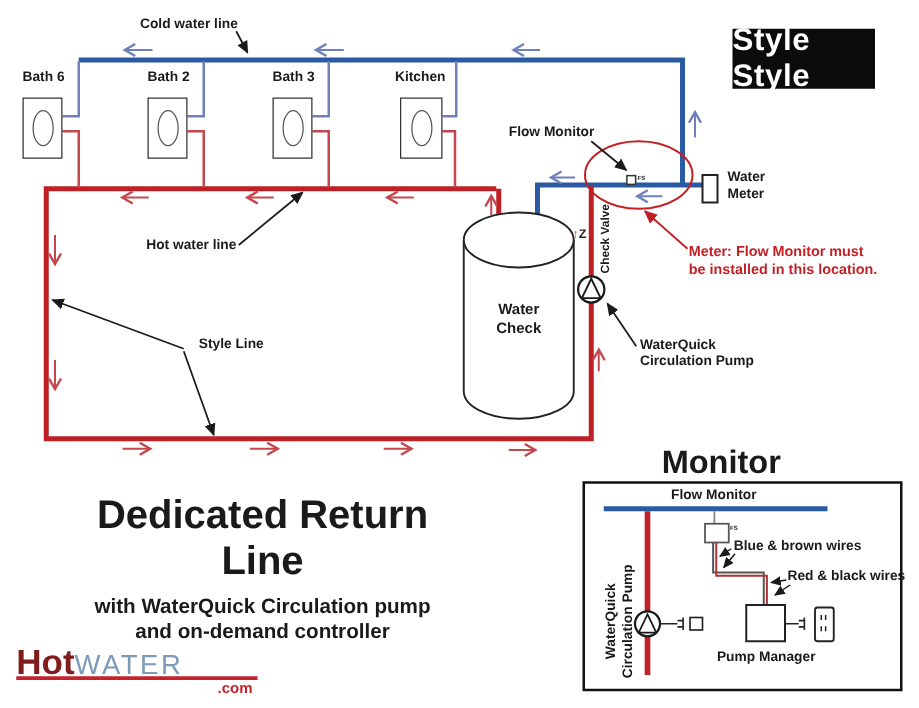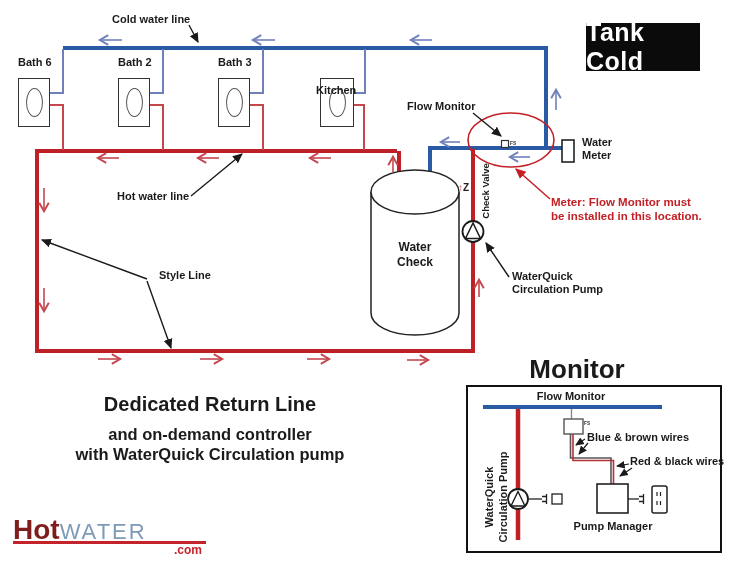--- a/index.html
+++ b/index.html
@@ -14,21 +14,21 @@
          z-index:3;display:flex;align-items:center;justify-content:center;font-size:25px;font-weight:600;letter-spacing:.5px;}
   .note{position:absolute;left:551px;top:195px;z-index:3;color:#c32026;font-weight:700;font-size:11.5px;line-height:1.22;white-space:nowrap;}
   .two-line{line-height:1.18;}
   .rot{position:absolute;z-index:3;transform:translate(-50%,-50%) rotate(-90deg);font-weight:700;white-space:nowrap;}
   .heater-lbl{position:absolute;left:385px;top:240px;width:60px;text-align:center;z-index:3;
               font-weight:700;font-size:12px;line-height:1.25;}
   .wiring-box{position:absolute;left:466px;top:385px;width:252px;height:164px;border:2px solid #111;z-index:1;background:transparent;}
   .wiring-title{position:absolute;left:517px;top:354px;width:120px;text-align:center;z-index:3;font-size:26px;font-weight:600;}
   .tiny{position:absolute;z-index:4;font-size:6px;font-weight:700;color:#333;transform:scale(.8);transform-origin:left top;letter-spacing:0;}
   .title-block{position:absolute;left:44px;top:393px;width:332px;text-align:center;z-index:3;}
-  .title-block .t1{font-size:20px;font-weight:600;margin:0 0 8px 0;}
+  .title-block .t1{font-size:32px;font-weight:600;margin:0 0 8px 0;}
   .title-block .t2{font-size:16.5px;font-weight:600;margin:0;line-height:1.22;}
   .logo{position:absolute;left:13px;top:514px;z-index:3;display:flex;align-items:baseline;}
   .logo .p1,.logo .p3{font-size:22px;font-weight:400;letter-spacing:2px;color:#7e9ab6;}
   .logo .p2{font-size:28px;font-weight:700;color:#7f1d1d;}
   .logo-underline{position:absolute;left:13px;top:541px;width:193px;border-top:3px solid #c4232b;z-index:3;}
   .logo-com{position:absolute;left:174px;top:543px;font-size:12px;font-weight:700;color:#c4232b;z-index:3;}
   .cv-sym{position:absolute;left:458px;top:182px;z-index:3;font-size:10px;font-weight:700;}
   .cv-sym .a{color:#bf4348;} .cv-sym .z{color:#222;}
 </style>
 </head>
@@ -120,40 +120,40 @@
     <path d="M657,492 V496 M660.5,492 V496 M657,501 V505 M660.5,501 V505" stroke="#222" stroke-width="1.2"></path>
     <g>
       <line x1="585" y1="439" x2="576" y2="445" stroke="#1a1a1a" stroke-width="1.2" marker-end="url(#arrK)"></line>
       <line x1="588" y1="443" x2="579" y2="454" stroke="#1a1a1a" stroke-width="1.2" marker-end="url(#arrK)"></line>
       <line x1="629" y1="464" x2="617" y2="466" stroke="#1a1a1a" stroke-width="1.2" marker-end="url(#arrK)"></line>
       <line x1="632" y1="468" x2="620" y2="476" stroke="#1a1a1a" stroke-width="1.2" marker-end="url(#arrK)"></line>
     </g>
   </svg>
 
   <div class="badge">
-    <span>Tank Cold</span>
+    <span>Style Style</span>
   </div>
 
   <div class="fixture" style="left:18px;top:78px;">
       <div class="oval"></div>
     </div>
   <div class="fixture" style="left:118px;top:78px;">
       <div class="oval"></div>
     </div>
   <div class="fixture" style="left:218px;top:78px;">
       <div class="oval"></div>
     </div>
   <div class="fixture" style="left:320px;top:78px;width:32px;">
       <div class="oval"></div>
     </div>
 
   <div class="lbl" style="left:18px;top:56px;">Bath 6</div>
   <div class="lbl" style="left:118px;top:56px;">Bath 2</div>
   <div class="lbl" style="left:218px;top:56px;">Bath 3</div>
-  <div class="lbl" style="left:316px;top:56px;margin-top:28px;">Kitchen</div>
+  <div class="lbl" style="left:316px;top:56px;">Kitchen</div>
 
   <div class="lbl" style="left:112px;top:13px;">Cold water line</div>
   <div class="lbl" style="left:117px;top:190px;">Hot water line</div>
   <div class="lbl" style="left:159px;top:269px;">Style Line</div>
   <div class="lbl" style="left:407px;top:100px;">Flow Monitor</div>
 
   <div class="lbl two-line" style="left:582px;top:136px;">
     <div>Water</div>
     <div>Meter</div>
   </div>
@@ -172,22 +172,22 @@
     <div>Water</div>
     <div>Check</div>
   </div>
   <div class="lbl two-line" style="left:512px;top:270px;">
     <div>WaterQuick</div>
     <div>Circulation Pump</div>
   </div>
 
   <div class="title-block">
     <div class="t1">Dedicated Return Line</div>
+    <div class="t2">with WaterQuick Circulation pump</div>
     <div class="t2">and on-demand controller</div>
-    <div class="t2">with WaterQuick Circulation pump</div>
   </div>
 
   <div class="wiring-title">Monitor</div>
   <div class="wiring-box"></div>
   <div class="lbl" style="left:511px;top:390px;width:120px;text-align:center;">Flow Monitor</div>
   <div class="tiny" style="left:584px;top:421px;">FS</div>
   <div class="lbl" style="left:587px;top:431px;">Blue &amp; brown wires</div>
   <div class="lbl" style="left:630px;top:455px;">Red &amp; black wires</div>
   <div class="lbl" style="left:565px;top:520px;width:96px;text-align:center;">Pump Manager</div>
   <div class="rot" style="left:496px;top:497px;font-size:11px;text-align:center;line-height:1.3;">

